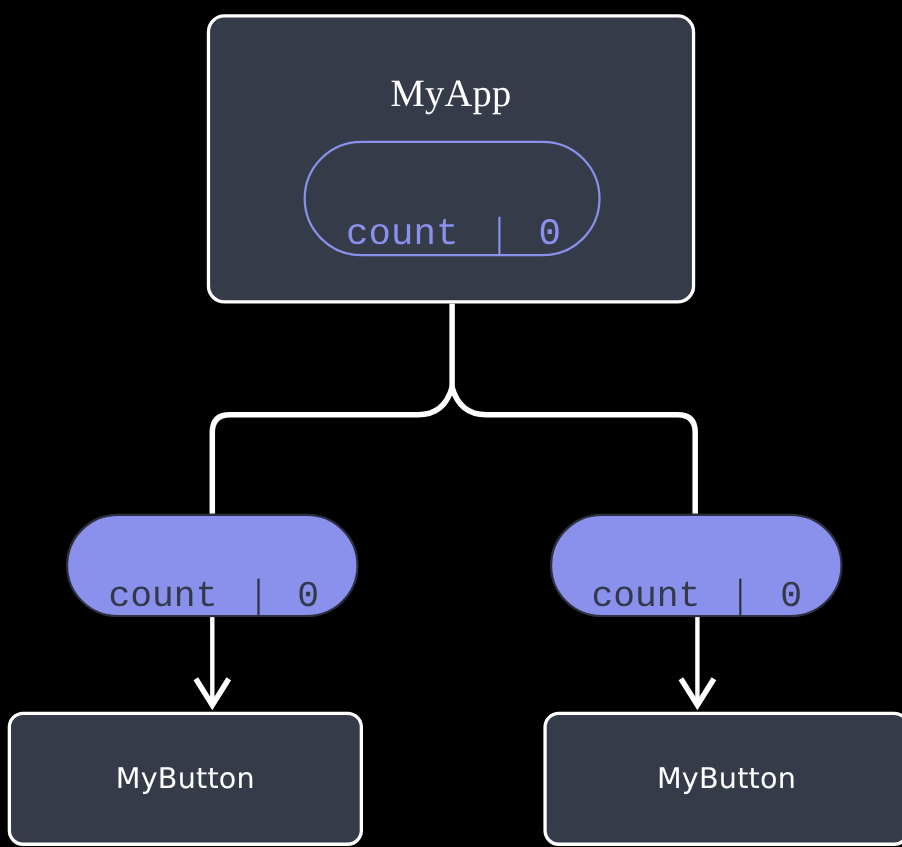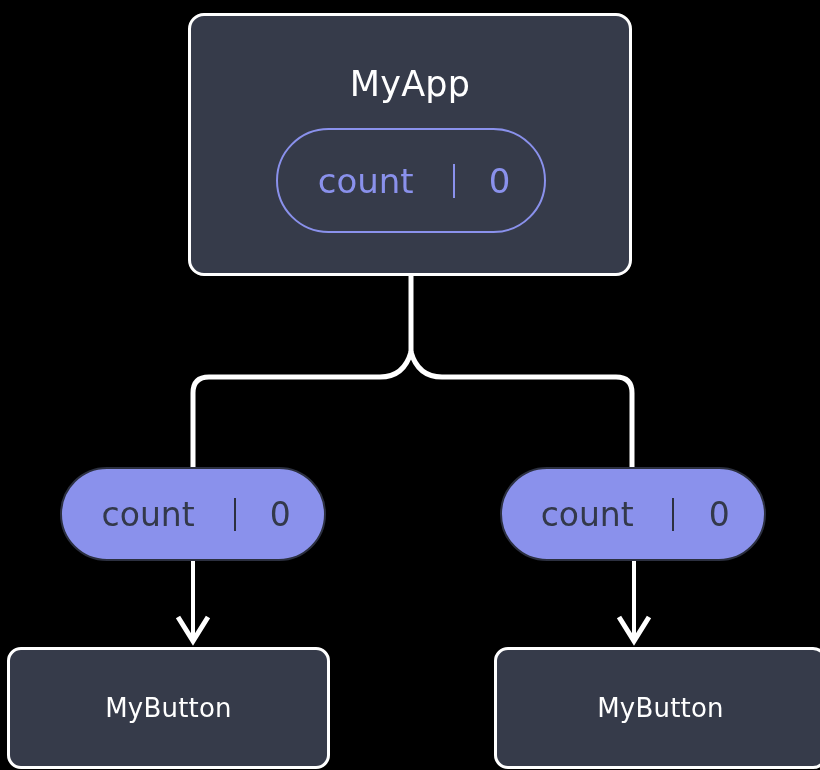--- a/index.html
+++ b/index.html
@@ -46,20 +46,21 @@
   }
 
   
   #myapp-box {
     left: 188px;
     top: 13px;
     width: 444px;
     height: 263px;
     border-radius: 16px;
     justify-content: flex-start;
+    font-family: Liberation Serif, serif;
   }
   #myapp-title {
     color: #FFFFFF;
     font-size: 35px;
     font-weight: 400;
     line-height: 1;
     margin-top: 51px;
     letter-spacing: 0.2px;
   }
 
@@ -77,23 +78,24 @@
   }
   #mybutton-left-box  { left: 7px;   top: 647px; width: 323px; }
   #mybutton-right-box { left: 494px; top: 647px; width: 333px; }
 
   
   .state-pill {
     position: absolute;
     z-index: 3;
     box-sizing: border-box;
     display: flex;
-    align-items: center;
+    align-items: flex-end;
     border-radius: 999px;
     overflow: hidden;
+    font-family: Liberation Mono, monospace;
   }
   .state-pill .pill-key,
   .state-pill .pill-val {
     display: flex;
     align-items: center;
     justify-content: center;
     line-height: 1;
     box-sizing: border-box;
   }
 

